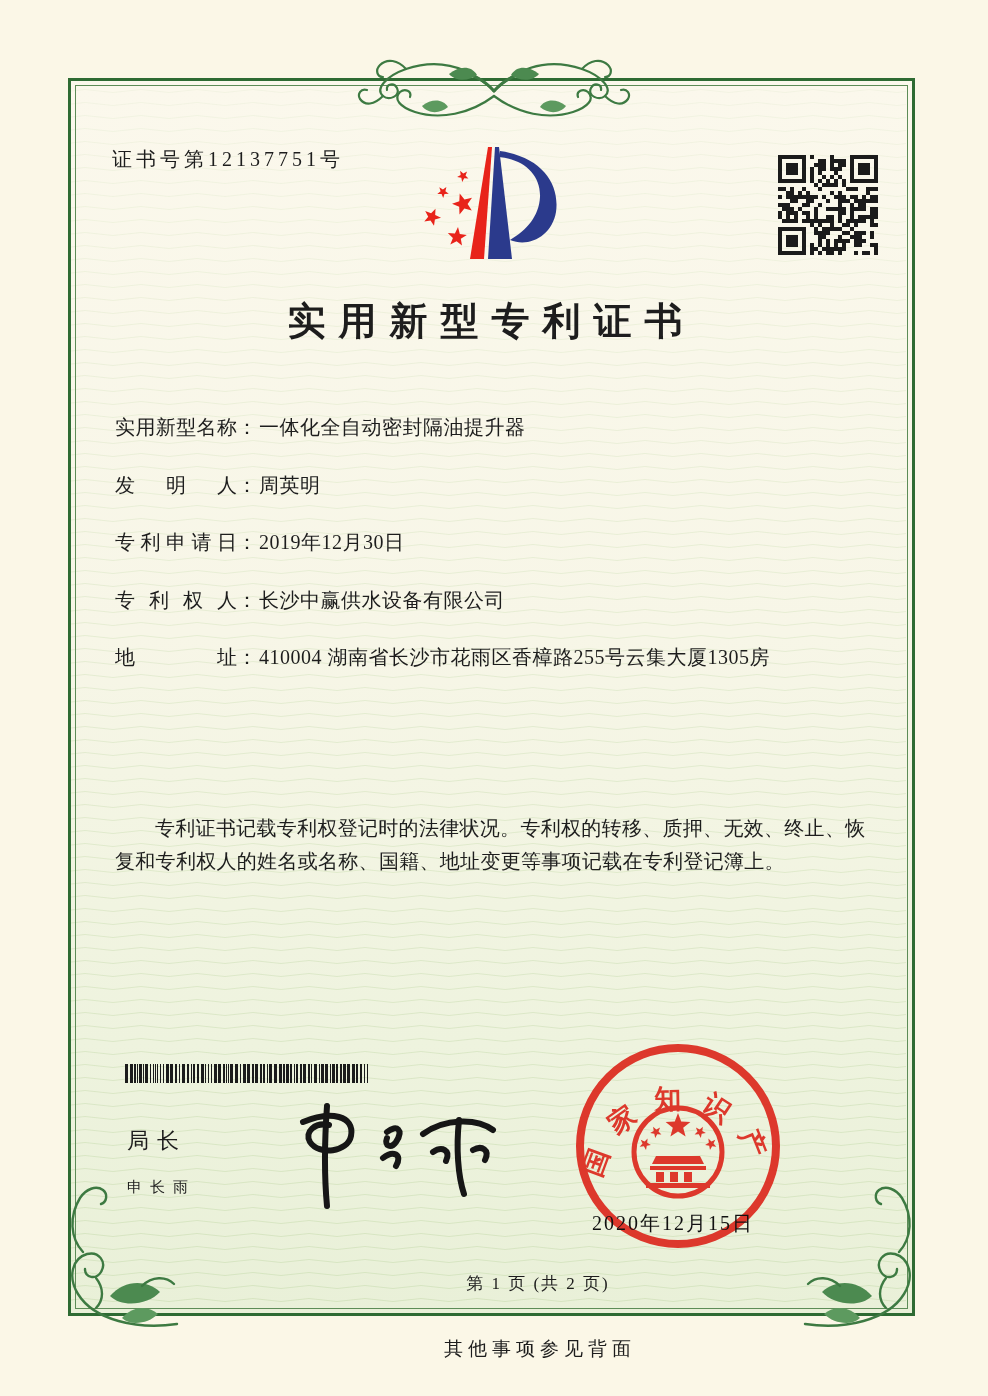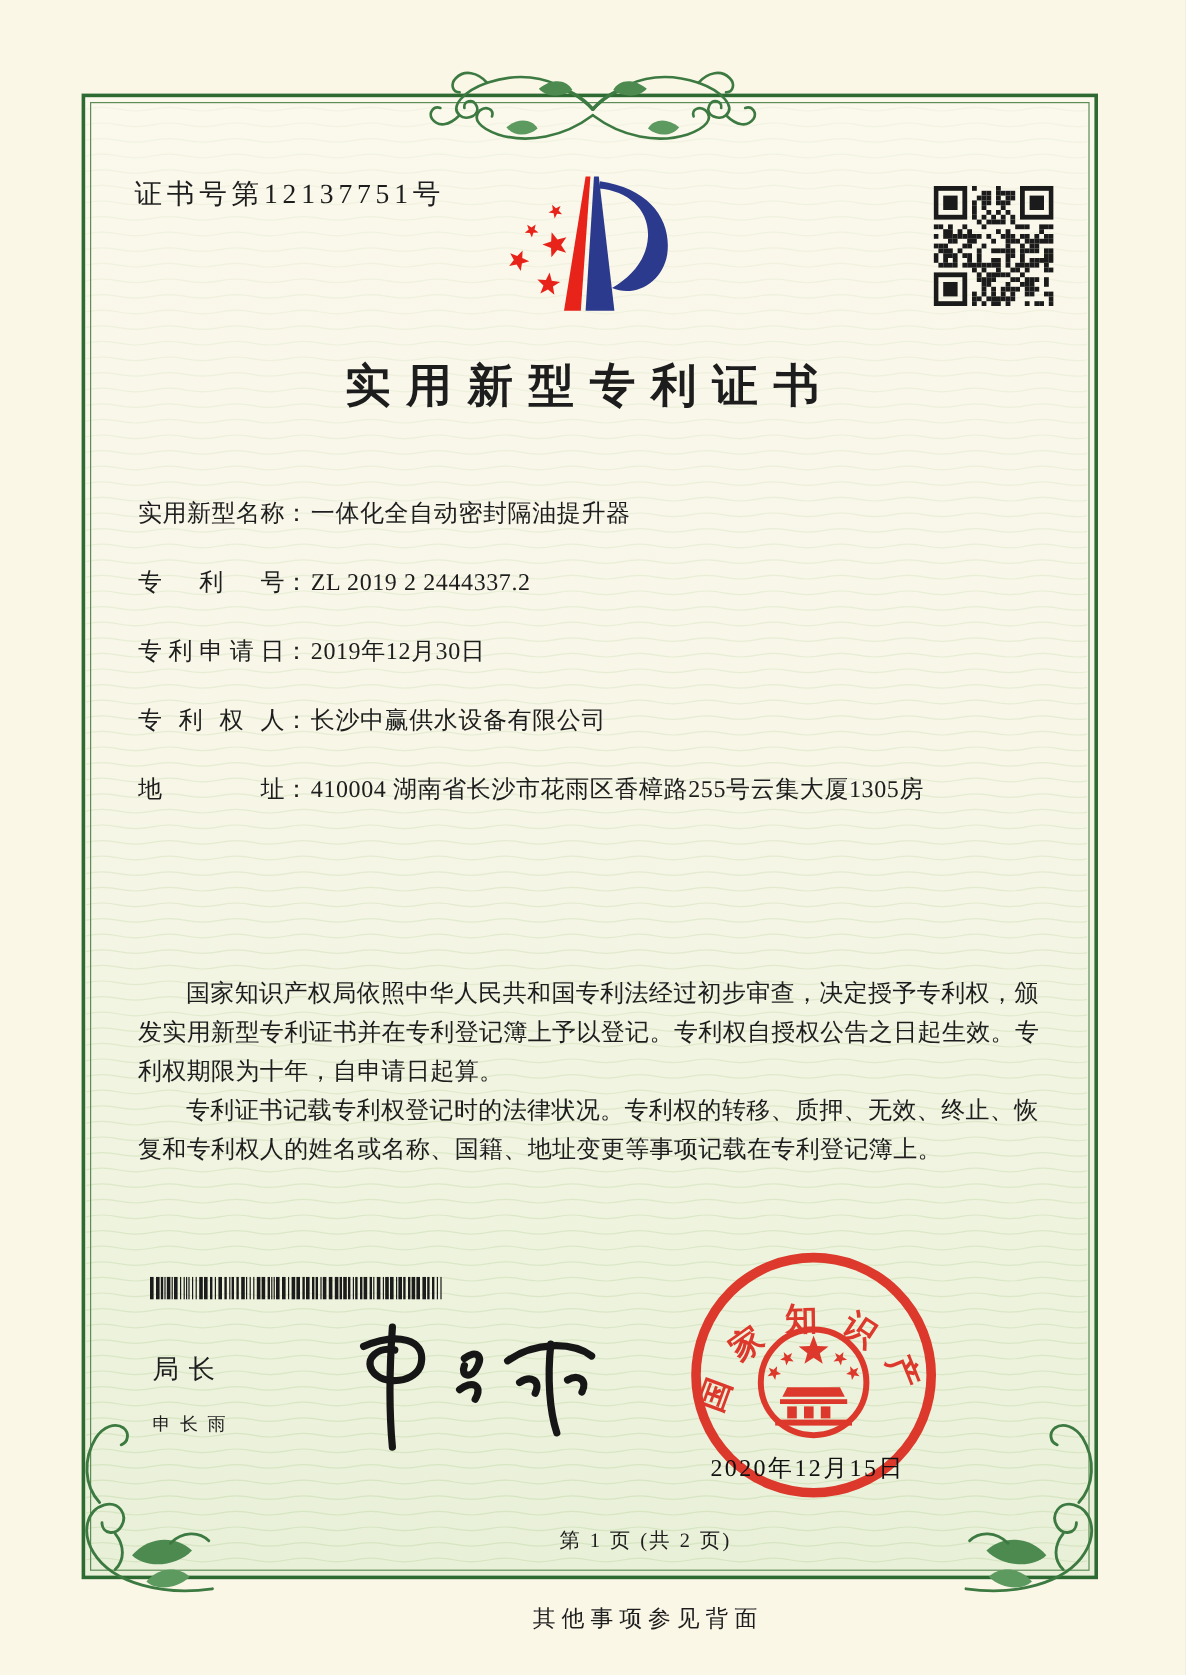--- a/index.html
+++ b/index.html
@@ -3,21 +3,21 @@
 <meta charset="utf-8">
 <style>
   html,body{margin:0;padding:0;background:#e9e6d8;}
   .page{position:relative;width:988px;height:1396px;background:#fbf7e7;
         font-family:"Liberation Serif","DejaVu Serif",serif;color:#1d1d1d;overflow:hidden;}
   .frame{position:absolute;left:68px;top:78px;width:841px;height:1232px;
          border:3px solid #2e6b33;
          background:linear-gradient(180deg,#fbf8ec 0%,#f7f6e7 45%,#eef3de 78%,#e9f0d8 100%);}
   .frame-inner{position:absolute;inset:4px;border:1px solid #5d8c57;}
   .abs{position:absolute;}
-  .cert-no{left:112px;top:146px;font-size:23px;letter-spacing:4px;z-index:6;}
+  .cert-no{left:112px;top:146px;font-size:20px;letter-spacing:4px;z-index:6;}
   .title{left:68px;top:296px;width:847px;text-align:center;font-size:38px;font-weight:bold;
          letter-spacing:13px;z-index:6;}
   .fields{left:115px;top:414px;width:772px;z-index:6;font-size:20px;}
   .frow{position:relative;height:57.5px;white-space:nowrap;}
   .flabel{display:inline-block;width:122px;text-align:justify;text-align-last:justify;}
   .colon{display:inline-block;width:22px;}
   .fval{letter-spacing:0.5px;}
   .grant-pub{position:absolute;left:365px;top:0;}
   .paras{left:115px;top:812px;width:766px;font-size:20px;line-height:32.6px;z-index:6;}
   .paras p{margin:0;text-indent:2em;letter-spacing:0.3px;}
@@ -425,35 +425,34 @@
       </g>
     </svg>
 
   <div class="abs title content">实用新型专利证书</div>
 
   <div class="abs fields content">
     <div class="frow">
       <span class="flabel">实用新型名称</span><span class="colon">：</span><span class="fval">一体化全自动密封隔油提升器</span>
     </div>
     <div class="frow">
-      <span class="flabel">专利号</span><span class="colon">：</span><span class="fval">ZL 2019 2 2444337.2</span>
+      <span class="flabel">发明人</span><span class="colon">：</span><span class="fval">周英明</span>
     </div>
     <div class="frow">
       <span class="flabel">专利申请日</span><span class="colon">：</span><span class="fval">2019年12月30日</span>
     </div>
     <div class="frow">
       <span class="flabel">专利权人</span><span class="colon">：</span><span class="fval">长沙中赢供水设备有限公司</span>
     </div>
     <div class="frow">
       <span class="flabel">地址</span><span class="colon">：</span><span class="fval">410004 湖南省长沙市花雨区香樟路255号云集大厦1305房</span>
     </div>
   </div>
 
   <div class="abs paras content">
-    <p>国家知识产权局依照中华人民共和国专利法经过初步审查，决定授予专利权，颁发实用新型专利证书并在专利登记簿上予以登记。专利权自授权公告之日起生效。专利权期限为十年，自申请日起算。</p>
     <p>专利证书记载专利权登记时的法律状况。专利权的转移、质押、无效、终止、恢复和专利权人的姓名或名称、国籍、地址变更等事项记载在专利登记簿上。</p>
   </div>
 
   <svg class="abs content" style="left:125px;top:1064px;" width="246" height="19" viewBox="0 0 246 19">
       <g id="barcode-bars" fill="#1b1b1b">
         <rect x="0" y="0" width="3" height="19"></rect>
         <rect x="5" y="0" width="3" height="19"></rect>
         <rect x="9" y="0" width="2" height="19"></rect>
         <rect x="12" y="0" width="1" height="19"></rect>
         <rect x="14" y="0" width="3" height="19"></rect>

